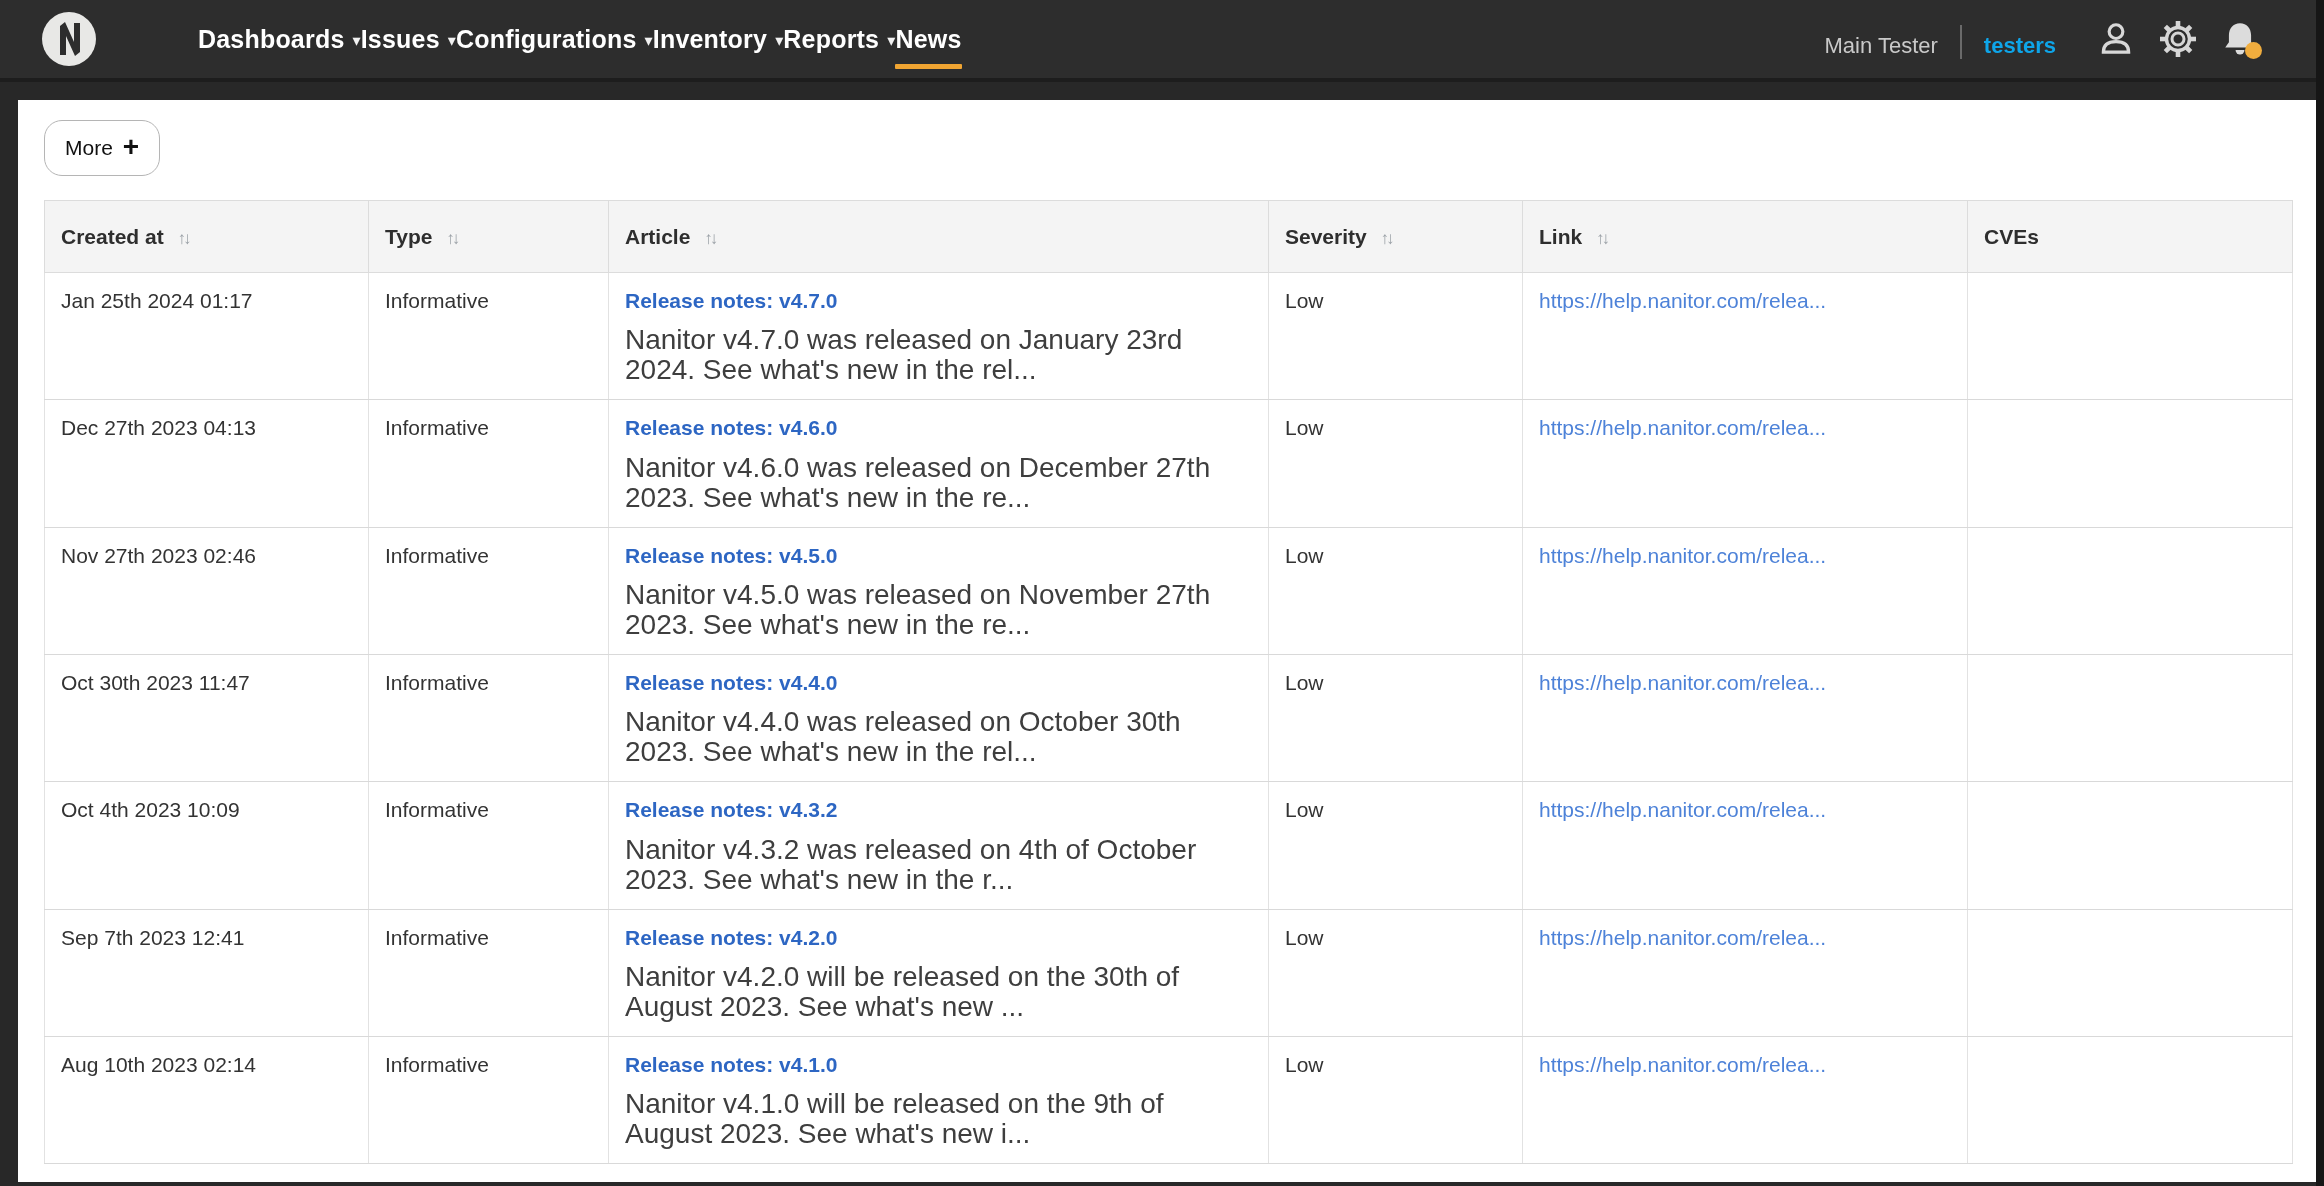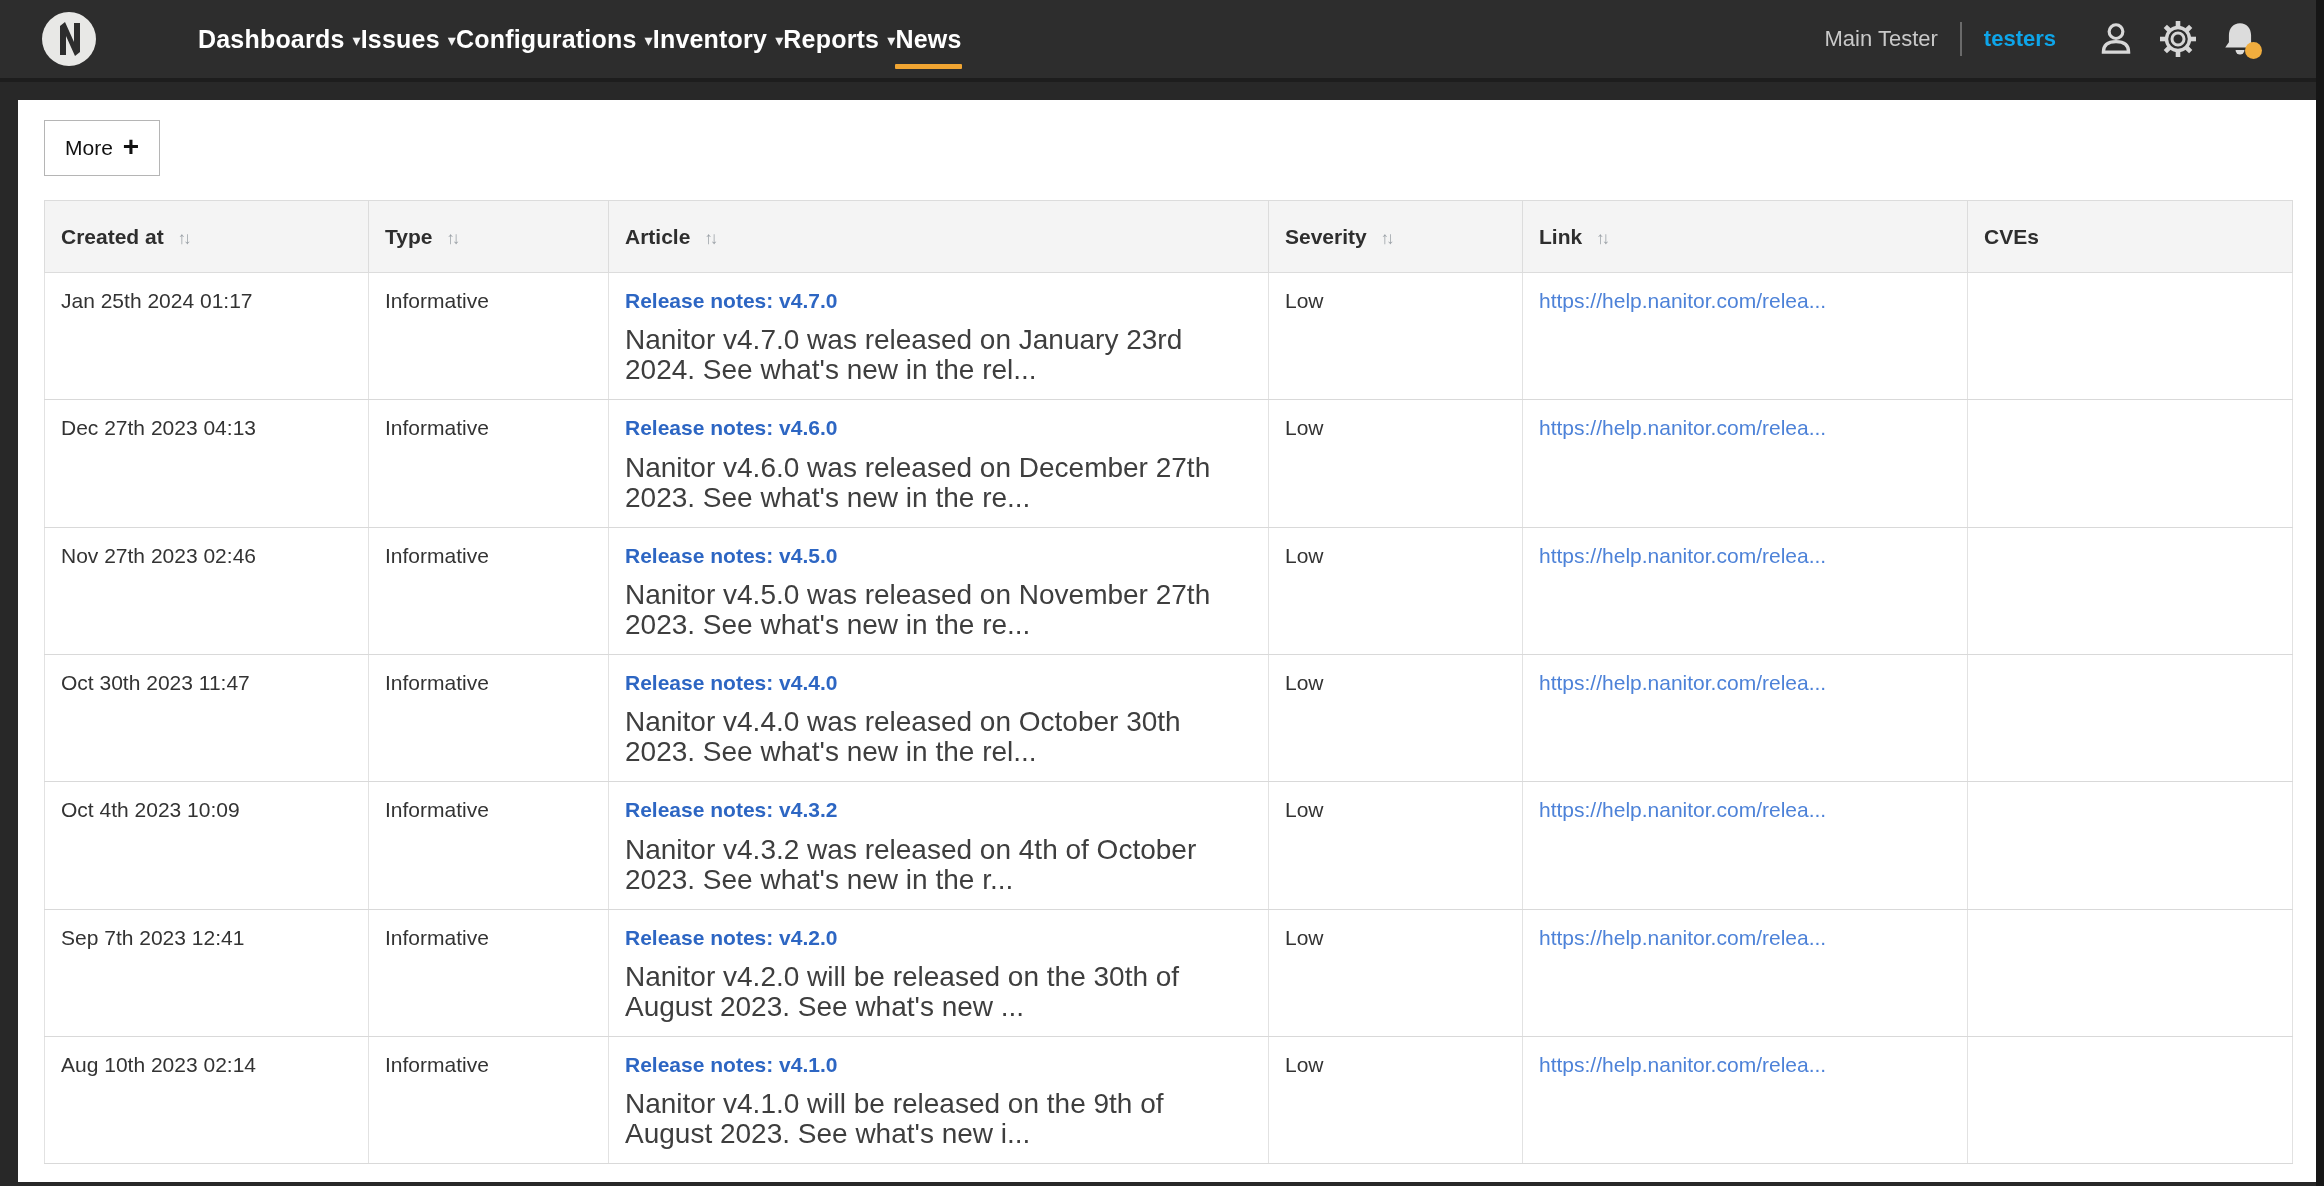--- a/index.html
+++ b/index.html
@@ -20,21 +20,21 @@
   .nav { display: flex; align-items: stretch; height: 100%; margin-left: 100px; }
   .nav-item {
     position: relative; display: flex; align-items: center; cursor: pointer;
     color: #ffffff; font-size: 25px; font-weight: 700; letter-spacing: 0.2px;
   }
   .nav-item .caret { font-size: 16px; margin-left: 8px; margin-top: 3px; color: #f2f2f2; }
   .nav-item.active::after {
     content: ""; position: absolute; left: 0; right: 0; bottom: 9px;
     height: 5px; background: #f0a532; border-radius: 1px;
   }
-  .nav-right { margin-left: auto; display: flex; align-items: center; gap: 22px; }
+  .nav-right { margin-left: auto; display: flex; align-items: flex-end; gap: 22px; }
   .user-name { color: #c9c9c9; font-size: 22px; }
   .vdiv { width: 2px; height: 34px; background: #6a6a6a; }
   .org-name { color: #0ea5e9; font-size: 22px; font-weight: 700; margin-right: 18px; }
   .icon-btn { position: relative; display: inline-flex; align-items: center; justify-content: center;
     width: 40px; height: 40px; cursor: pointer; }
   .bell-dot { position: absolute; right: -2px; bottom: 0; width: 17px; height: 17px;
     border-radius: 50%; background: #f0ad3e; }
 
   
   .page { height: 1100px; padding: 18px 8px 0 18px; background: #282828; display: flex; flex-direction: column; }
@@ -57,21 +57,21 @@
   .search-wrap { position: relative; width: 302px; }
   .search-wrap input {
     width: 100%; height: 56px; border: 1px solid #c6c6c6; border-radius: 8px;
     padding: 0 48px 0 16px; font-size: 21px; color: #333; outline: none;
     font-family: "Liberation Sans", "DejaVu Sans", sans-serif;
   }
   .search-wrap input::placeholder { color: #8f8f8f; }
   .search-ic { position: absolute; right: 12px; top: 14px; }
   .more-btn {
     display: inline-flex; align-items: center; gap: 10px; height: 56px; padding: 0 20px;
-    background: #fff; border: 1px solid #b5b5b5; border-radius: 0;
+    background: #fff; border: 1px solid #b5b5b5; border-radius: 18px;
     font-size: 21px; color: #111; cursor: pointer;
     font-family: "Liberation Sans", "DejaVu Sans", sans-serif;
   }
   .more-btn .plus { font-weight: 700; font-size: 28px; line-height: 1; margin-top: -2px; }
 
   
   table { border-collapse: collapse; width: 2248px; table-layout: fixed; margin-top: 24px; }
   th {
     background: #f4f4f4; border: 1px solid #dcdcdc; text-align: left;
     font-size: 21px; font-weight: 700; color: #2e2e2e; padding: 0 16px; height: 72px;

